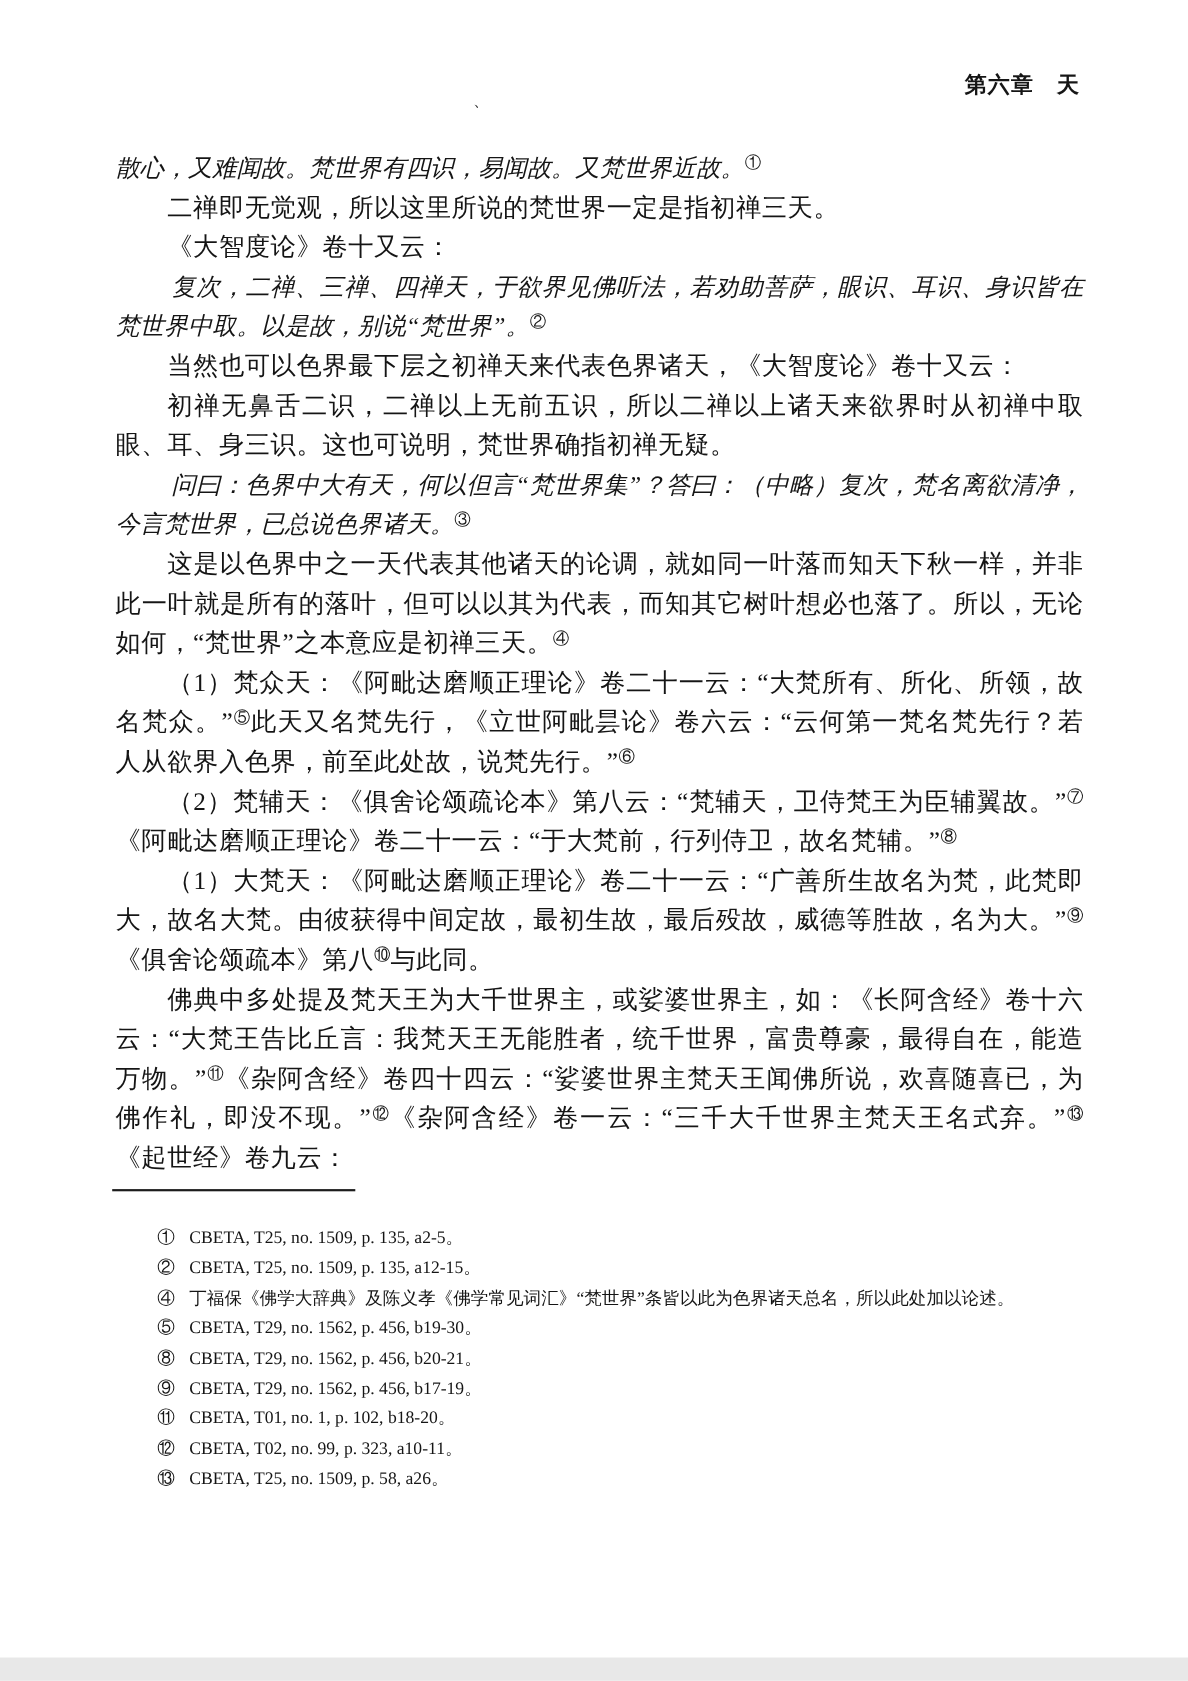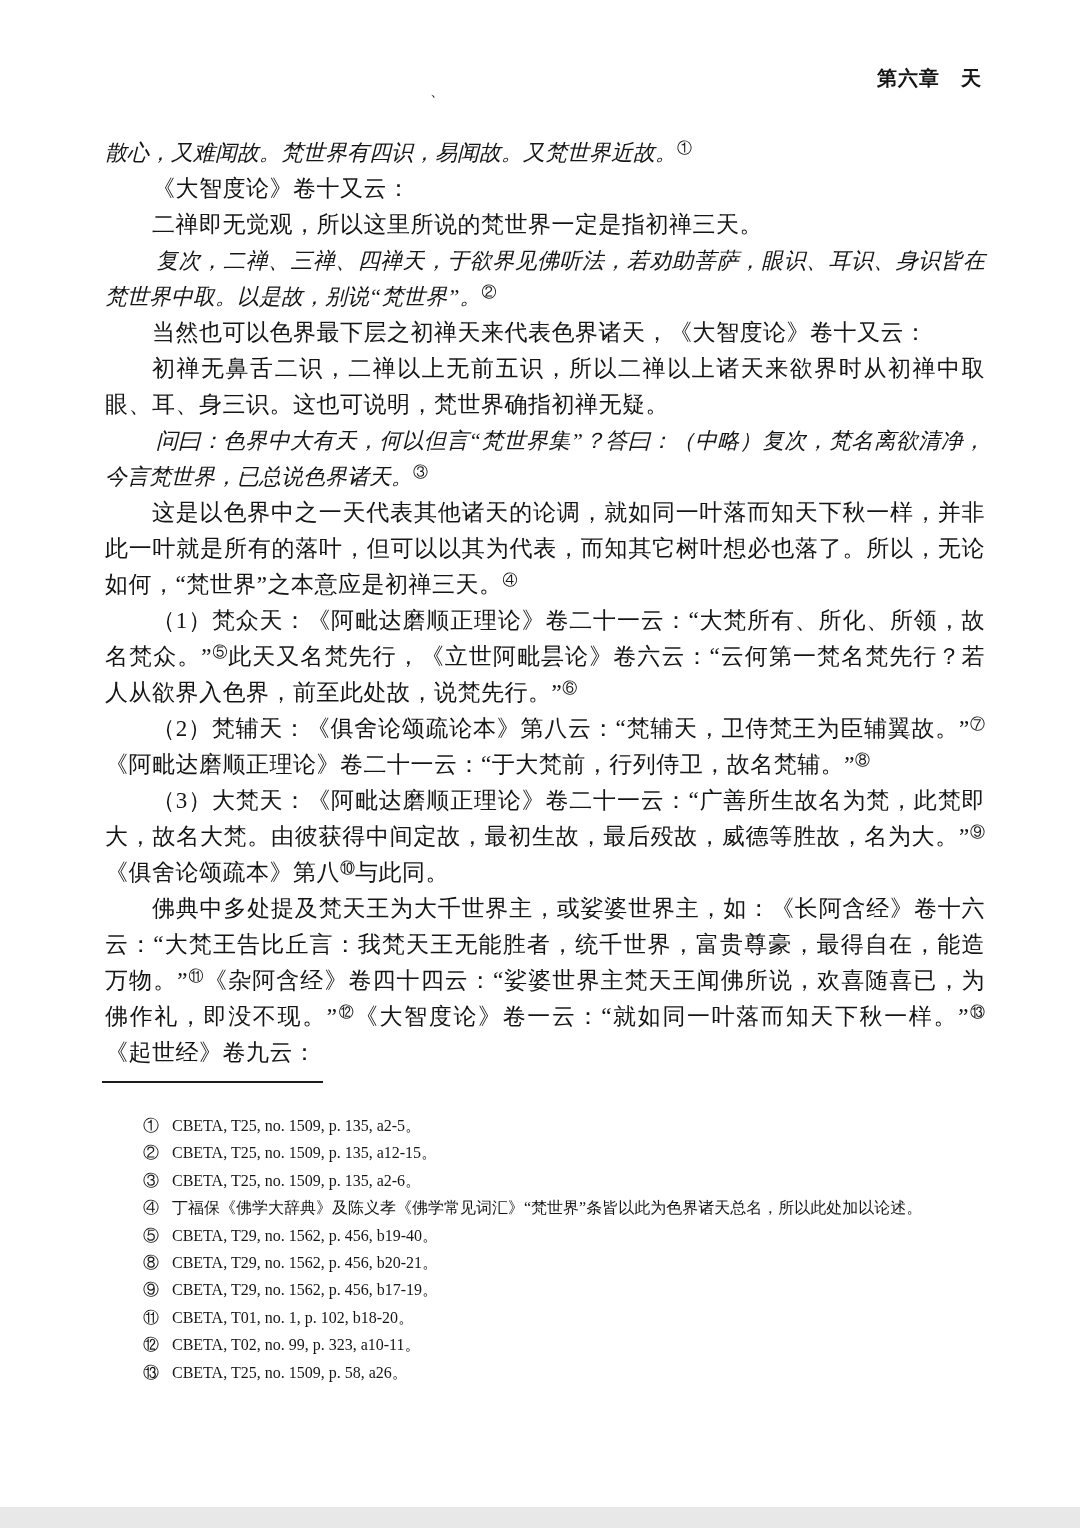--- a/index.html
+++ b/index.html
@@ -64,40 +64,39 @@
 
 <div class="page">
   <div class="running-header">
     <span>第六章　天</span>
   </div>
 
   <span class="stray">、</span>
 
   <div class="body-text" id="body-text">
       <p class="quote-cont"><span>散心，又难闻故。梵世界有四识，易闻故。又梵世界近故。</span><span class="sup">①</span></p>
+      <p class="para"><span>二禅即无觉观，所以这里所说的梵世界一定是指初禅三天。</span></p>
       <p class="para"><span>《大智度论》卷十又云：</span></p>
-      <p class="para"><span>二禅即无觉观，所以这里所说的梵世界一定是指初禅三天。</span></p>
       <p class="quote"><span>复次，二禅、三禅、四禅天，于欲界见佛听法，若劝助菩萨，眼识、耳识、身识皆在梵世界中取。以是故，别说“梵世界”。</span><span class="sup">②</span></p>
       <p class="para"><span>当然也可以色界最下层之初禅天来代表色界诸天，《大智度论》卷十又云：</span></p>
       <p class="para"><span>初禅无鼻舌二识，二禅以上无前五识，所以二禅以上诸天来欲界时从初禅中取眼、耳、身三识。这也可说明，梵世界确指初禅无疑。</span></p>
       <p class="quote"><span>问曰：色界中大有天，何以但言“梵世界集”？答曰：（中略）复次，梵名离欲清净，今言梵世界，已总说色界诸天。</span><span class="sup">③</span></p>
       <p class="para"><span>这是以色界中之一天代表其他诸天的论调，就如同一叶落而知天下秋一样，并非此一叶就是所有的落叶，但可以以其为代表，而知其它树叶想必也落了。所以，无论如何，“梵世界”之本意应是初禅三天。</span><span class="sup">④</span></p>
       <p class="para"><span>（1）梵众天：《阿毗达磨顺正理论》卷二十一云：“大梵所有、所化、所领，故名梵众。”</span><span class="sup">⑤</span><span>此天又名梵先行，《立世阿毗昙论》卷六云：“云何第一梵名梵先行？若人从欲界入色界，前至此处故，说梵先行。”</span><span class="sup">⑥</span></p>
       <p class="para"><span>（2）梵辅天：《俱舍论颂疏论本》第八云：“梵辅天，卫侍梵王为臣辅翼故。”</span><span class="sup">⑦</span><span>《阿毗达磨顺正理论》卷二十一云：“于大梵前，行列侍卫，故名梵辅。”</span><span class="sup">⑧</span></p>
-      <p class="para"><span>（3）大梵天：《阿毗达磨顺正理论》卷二十一云：“广善所生故名为梵，此梵即大，故名大梵。由彼获得中间定故，最初生故，最后殁故，威德等胜故，名为大。”</span><span class="sup">⑨</span><span>《俱舍论颂疏本》第八</span><span class="sup">⑩</span><span>与此同。</span></p>
-      <p class="para"><span>佛典中多处提及梵天王为大千世界主，或娑婆世界主，如：《长阿含经》卷十六云：“大梵王告比丘言：我梵天王无能胜者，统千世界，富贵尊豪，最得自在，能造万物。”</span><span class="sup">⑪</span><span>《杂阿含经》卷四十四云：“娑婆世界主梵天王闻佛所说，欢喜随喜已，为佛作礼，即没不现。”</span><span class="sup">⑫</span><span>《大智度论》卷一云：“就如同一叶落而知天下秋一样。”</span><span class="sup">⑬</span><span>《起世经》卷九云：</span></p>
+      <p class="para"><span>（1）大梵天：《阿毗达磨顺正理论》卷二十一云：“广善所生故名为梵，此梵即大，故名大梵。由彼获得中间定故，最初生故，最后殁故，威德等胜故，名为大。”</span><span class="sup">⑨</span><span>《俱舍论颂疏本》第八</span><span class="sup">⑩</span><span>与此同。</span></p>
+      <p class="para"><span>佛典中多处提及梵天王为大千世界主，或娑婆世界主，如：《长阿含经》卷十六云：“大梵王告比丘言：我梵天王无能胜者，统千世界，富贵尊豪，最得自在，能造万物。”</span><span class="sup">⑪</span><span>《杂阿含经》卷四十四云：“娑婆世界主梵天王闻佛所说，欢喜随喜已，为佛作礼，即没不现。”</span><span class="sup">⑫</span><span>《杂阿含经》卷一云：“三千大千世界主梵天王名式弃。”</span><span class="sup">⑬</span><span>《起世经》卷九云：</span></p>
     </div>
 
   <div class="fn-divider"></div>
 
   <div class="footnotes" id="footnotes">
       <p class="fn"><span class="fn-num">①</span><span>CBETA, T25, no. 1509, p. 135, a2-5。</span></p>
       <p class="fn"><span class="fn-num">②</span><span>CBETA, T25, no. 1509, p. 135, a12-15。</span></p>
-      <p class="fn"><span class="fn-num">③</span><span>CBETA, T25, no. 1509, p. 135, a2-6。</span></p>
       <p class="fn"><span class="fn-num">④</span><span>丁福保《佛学大辞典》及陈义孝《佛学常见词汇》“梵世界”条皆以此为色界诸天总名，所以此处加以论述。</span></p>
-      <p class="fn"><span class="fn-num">⑤</span><span>CBETA, T29, no. 1562, p. 456, b19-40。</span></p>
+      <p class="fn"><span class="fn-num">⑤</span><span>CBETA, T29, no. 1562, p. 456, b19-30。</span></p>
       <p class="fn"><span class="fn-num">⑧</span><span>CBETA, T29, no. 1562, p. 456, b20-21。</span></p>
       <p class="fn"><span class="fn-num">⑨</span><span>CBETA, T29, no. 1562, p. 456, b17-19。</span></p>
       <p class="fn"><span class="fn-num">⑪</span><span>CBETA, T01, no. 1, p. 102, b18-20。</span></p>
       <p class="fn"><span class="fn-num">⑫</span><span>CBETA, T02, no. 99, p. 323, a10-11。</span></p>
       <p class="fn"><span class="fn-num">⑬</span><span>CBETA, T25, no. 1509, p. 58, a26。</span></p>
     </div>
 </div>
 
 </body></html>

